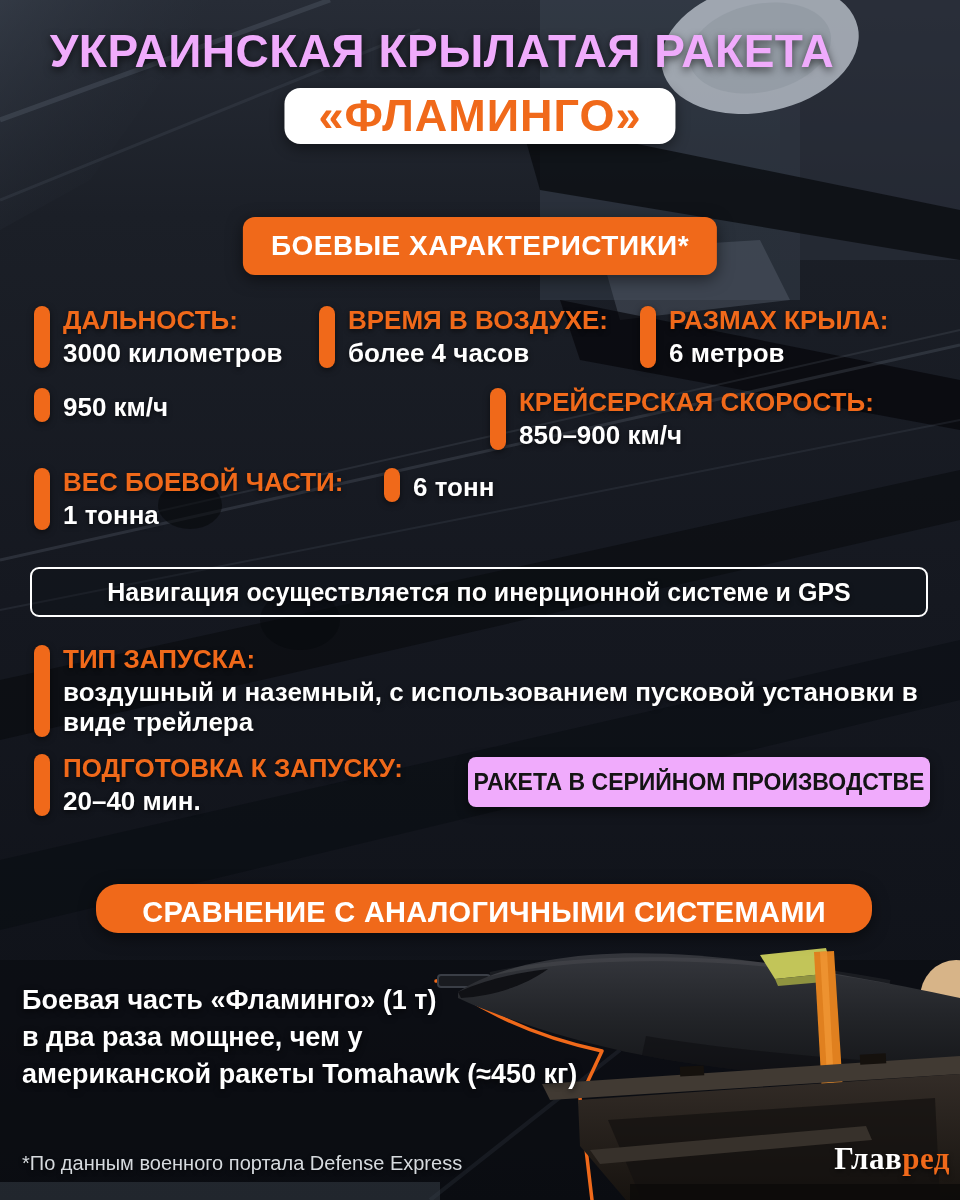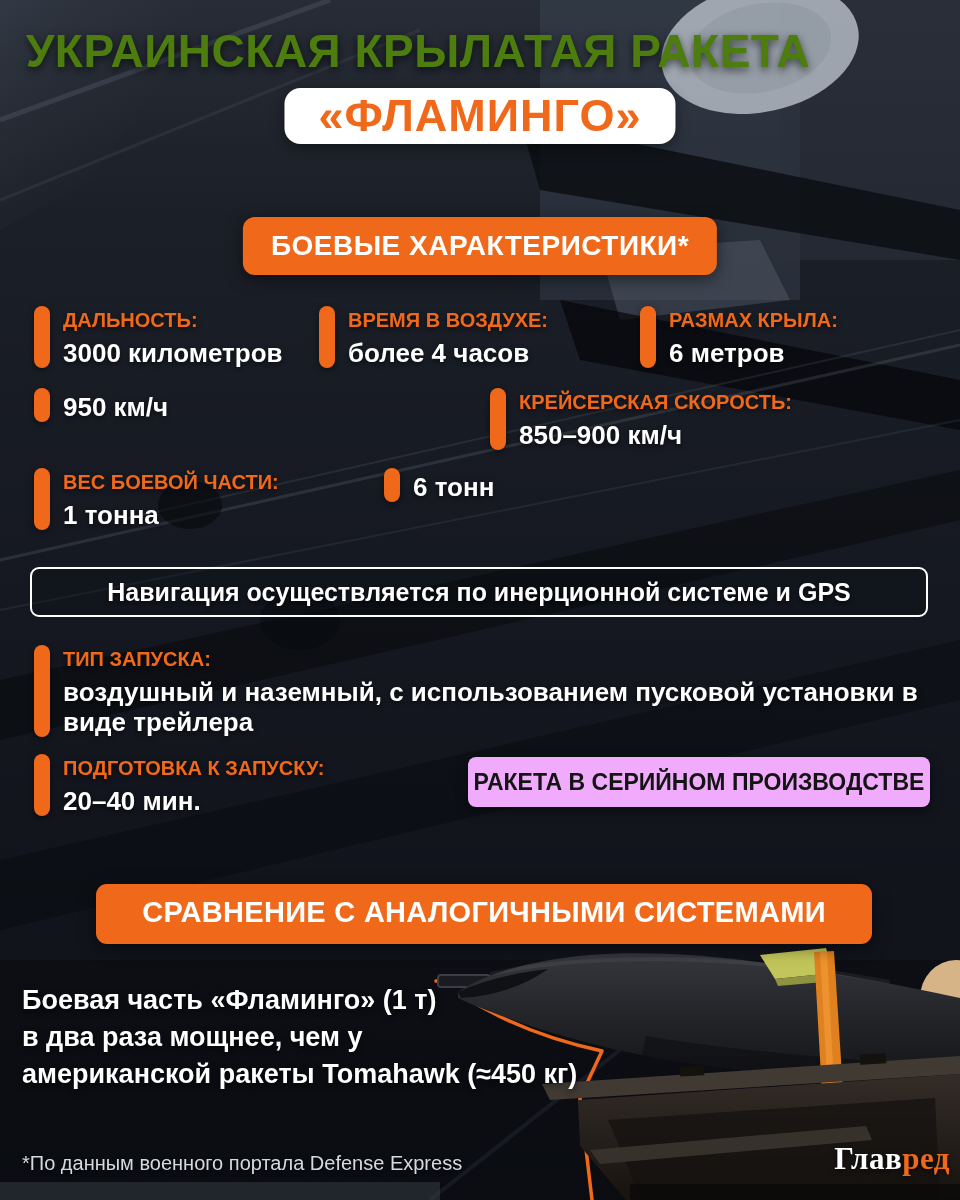--- a/index.html
+++ b/index.html
@@ -9,22 +9,22 @@
     -webkit-font-smoothing:antialiased;
   }
   #bg, #missile-art{position:absolute;pointer-events:none;}
   #bg{inset:0;z-index:0;}
   #missile-art{left:430px;top:948px;z-index:1;}
   .layer{position:absolute;z-index:2;}
 
   
   .title{
     top:24px;left:0;width:836px;text-align:center;
-    font-size:46px;font-weight:700;color:#4d7c0f;letter-spacing:.5px;
-    text-shadow:0 3px 8px rgba(0,0,0,.65);white-space:nowrap;
+    font-size:46px;font-weight:700;color:#f0abfc;letter-spacing:.5px;
+    text-shadow:0 3px 8px rgba(0,0,0,.65);white-space:nowrap;padding-left:24px;
   }
   .name-badge{
     top:88px;left:50%;transform:translateX(-50%);
     background:#ffffff;border-radius:16px;padding:2px 34px;
     font-size:45px;font-weight:800;color:#f0691a;letter-spacing:1px;
     box-shadow:0 4px 14px rgba(0,0,0,.45);white-space:nowrap;
   }
   .section-badge{
     background:#f0691a;color:#ffffff;font-weight:700;text-align:center;
     box-shadow:0 4px 16px rgba(0,0,0,.5);white-space:nowrap;
@@ -33,43 +33,43 @@
     top:217px;left:50%;transform:translateX(-50%);
     border-radius:12px;padding:13px 28px;font-size:28px;letter-spacing:.5px;
   }
   
   .stat{display:flex;gap:13px;align-items:stretch;}
   .stat-bar{
     width:16px;border-radius:8px;background:#f0691a;flex:0 0 16px;
     box-shadow:0 2px 6px rgba(0,0,0,.5);
   }
   .stat-label{
-    font-size:20px;font-weight:700;color:#f0691a;line-height:28px;
+    font-size:26px;font-weight:700;color:#f0691a;line-height:28px;
     text-shadow:0 2px 5px rgba(0,0,0,.6);white-space:nowrap;
   }
   .stat-value{
     font-size:26px;font-weight:700;color:#ffffff;line-height:30px;margin-top:4px;
     text-shadow:0 2px 5px rgba(0,0,0,.6);
   }
   .stat.wrap .stat-label, .stat.wrap .stat-value{white-space:normal;}
   
   .nav-box{
     left:30px;top:567px;width:898px;height:50px;box-sizing:border-box;
     border:2px solid #ffffff;border-radius:9px;background:rgba(8,10,14,.25);
     color:#ffffff;font-size:25px;font-weight:700;text-align:center;line-height:46px;
     text-shadow:0 2px 4px rgba(0,0,0,.6);white-space:nowrap;
   }
   .production-box{
     left:468px;top:757px;width:462px;height:50px;background:#f0abfc;border-radius:8px;
     color:#141414;font-size:23px;font-weight:700;text-align:center;line-height:50px;
     box-shadow:0 4px 12px rgba(0,0,0,.5);white-space:nowrap;
   }
   .comparison-heading{
-    left:96px;top:884px;width:776px;height:60px;box-sizing:border-box;
-    border-radius:11px;font-size:29px;line-height:56px;letter-spacing:.3px;
+    left:96px;top:884px;width:776px;height:49px;box-sizing:border-box;
+    border-radius:22px;font-size:29px;line-height:56px;letter-spacing:.3px;
   }
   .comparison-text{
     left:22px;top:982px;font-size:27px;font-weight:700;color:#ffffff;line-height:37px;
     text-shadow:0 2px 6px rgba(0,0,0,.7);
   }
   
   .source-note{
     left:22px;top:1152px;font-size:20px;font-weight:400;color:#d6dade;
     text-shadow:0 2px 4px rgba(0,0,0,.6);white-space:nowrap;
   }

